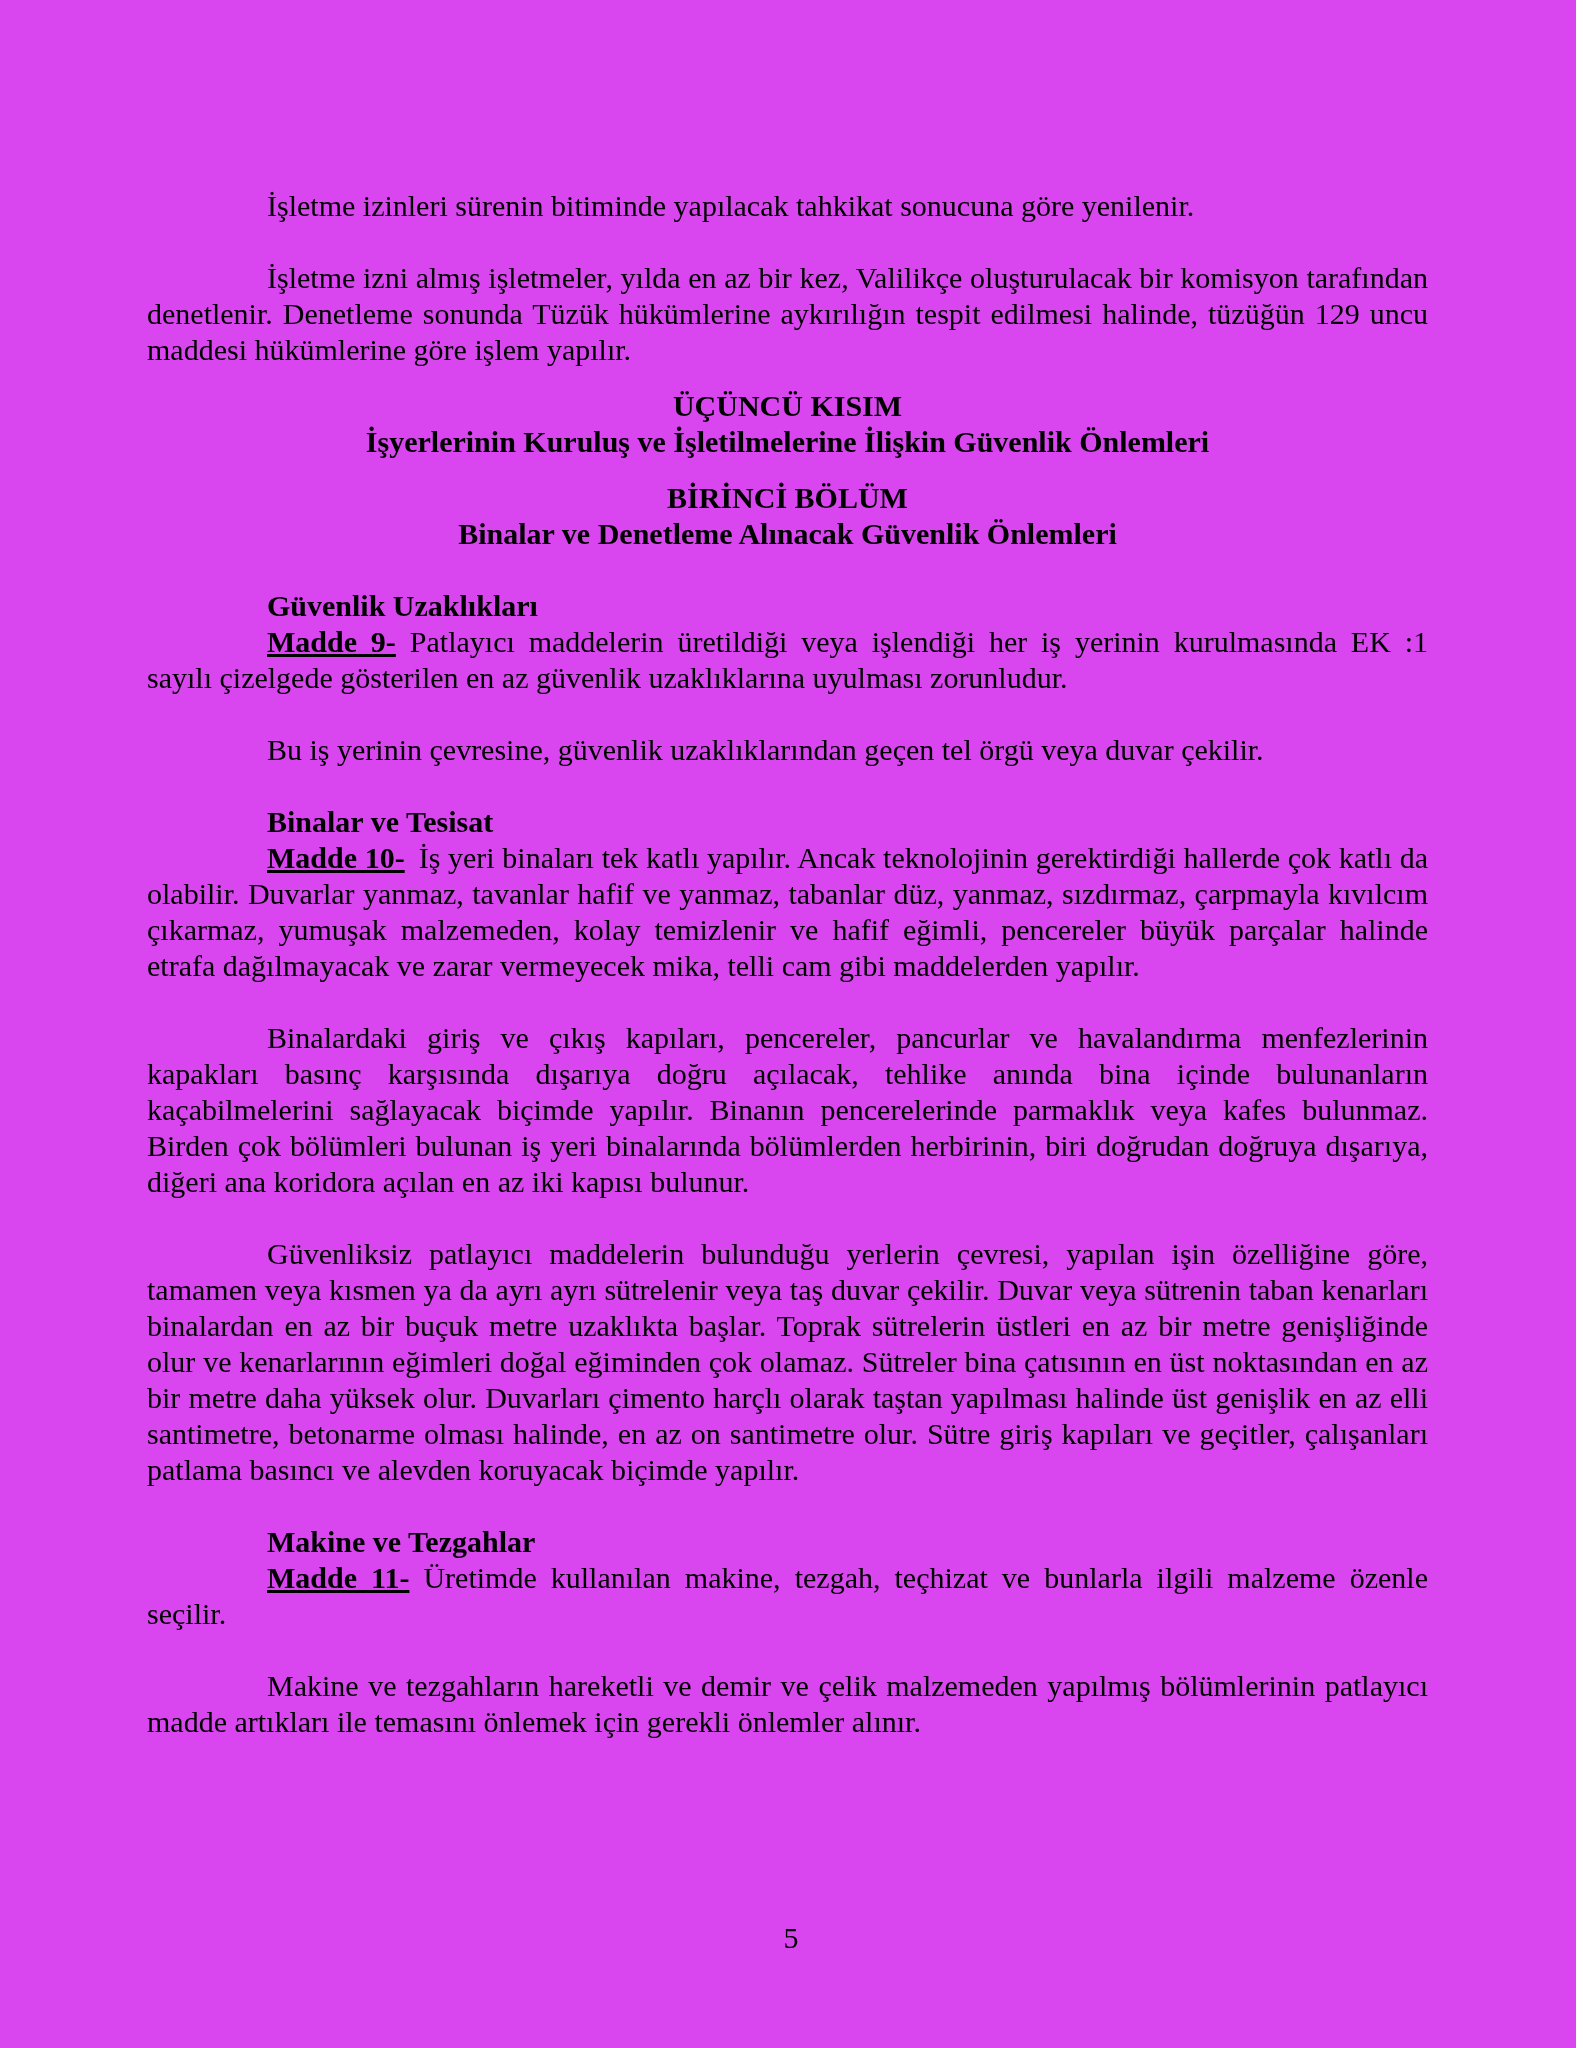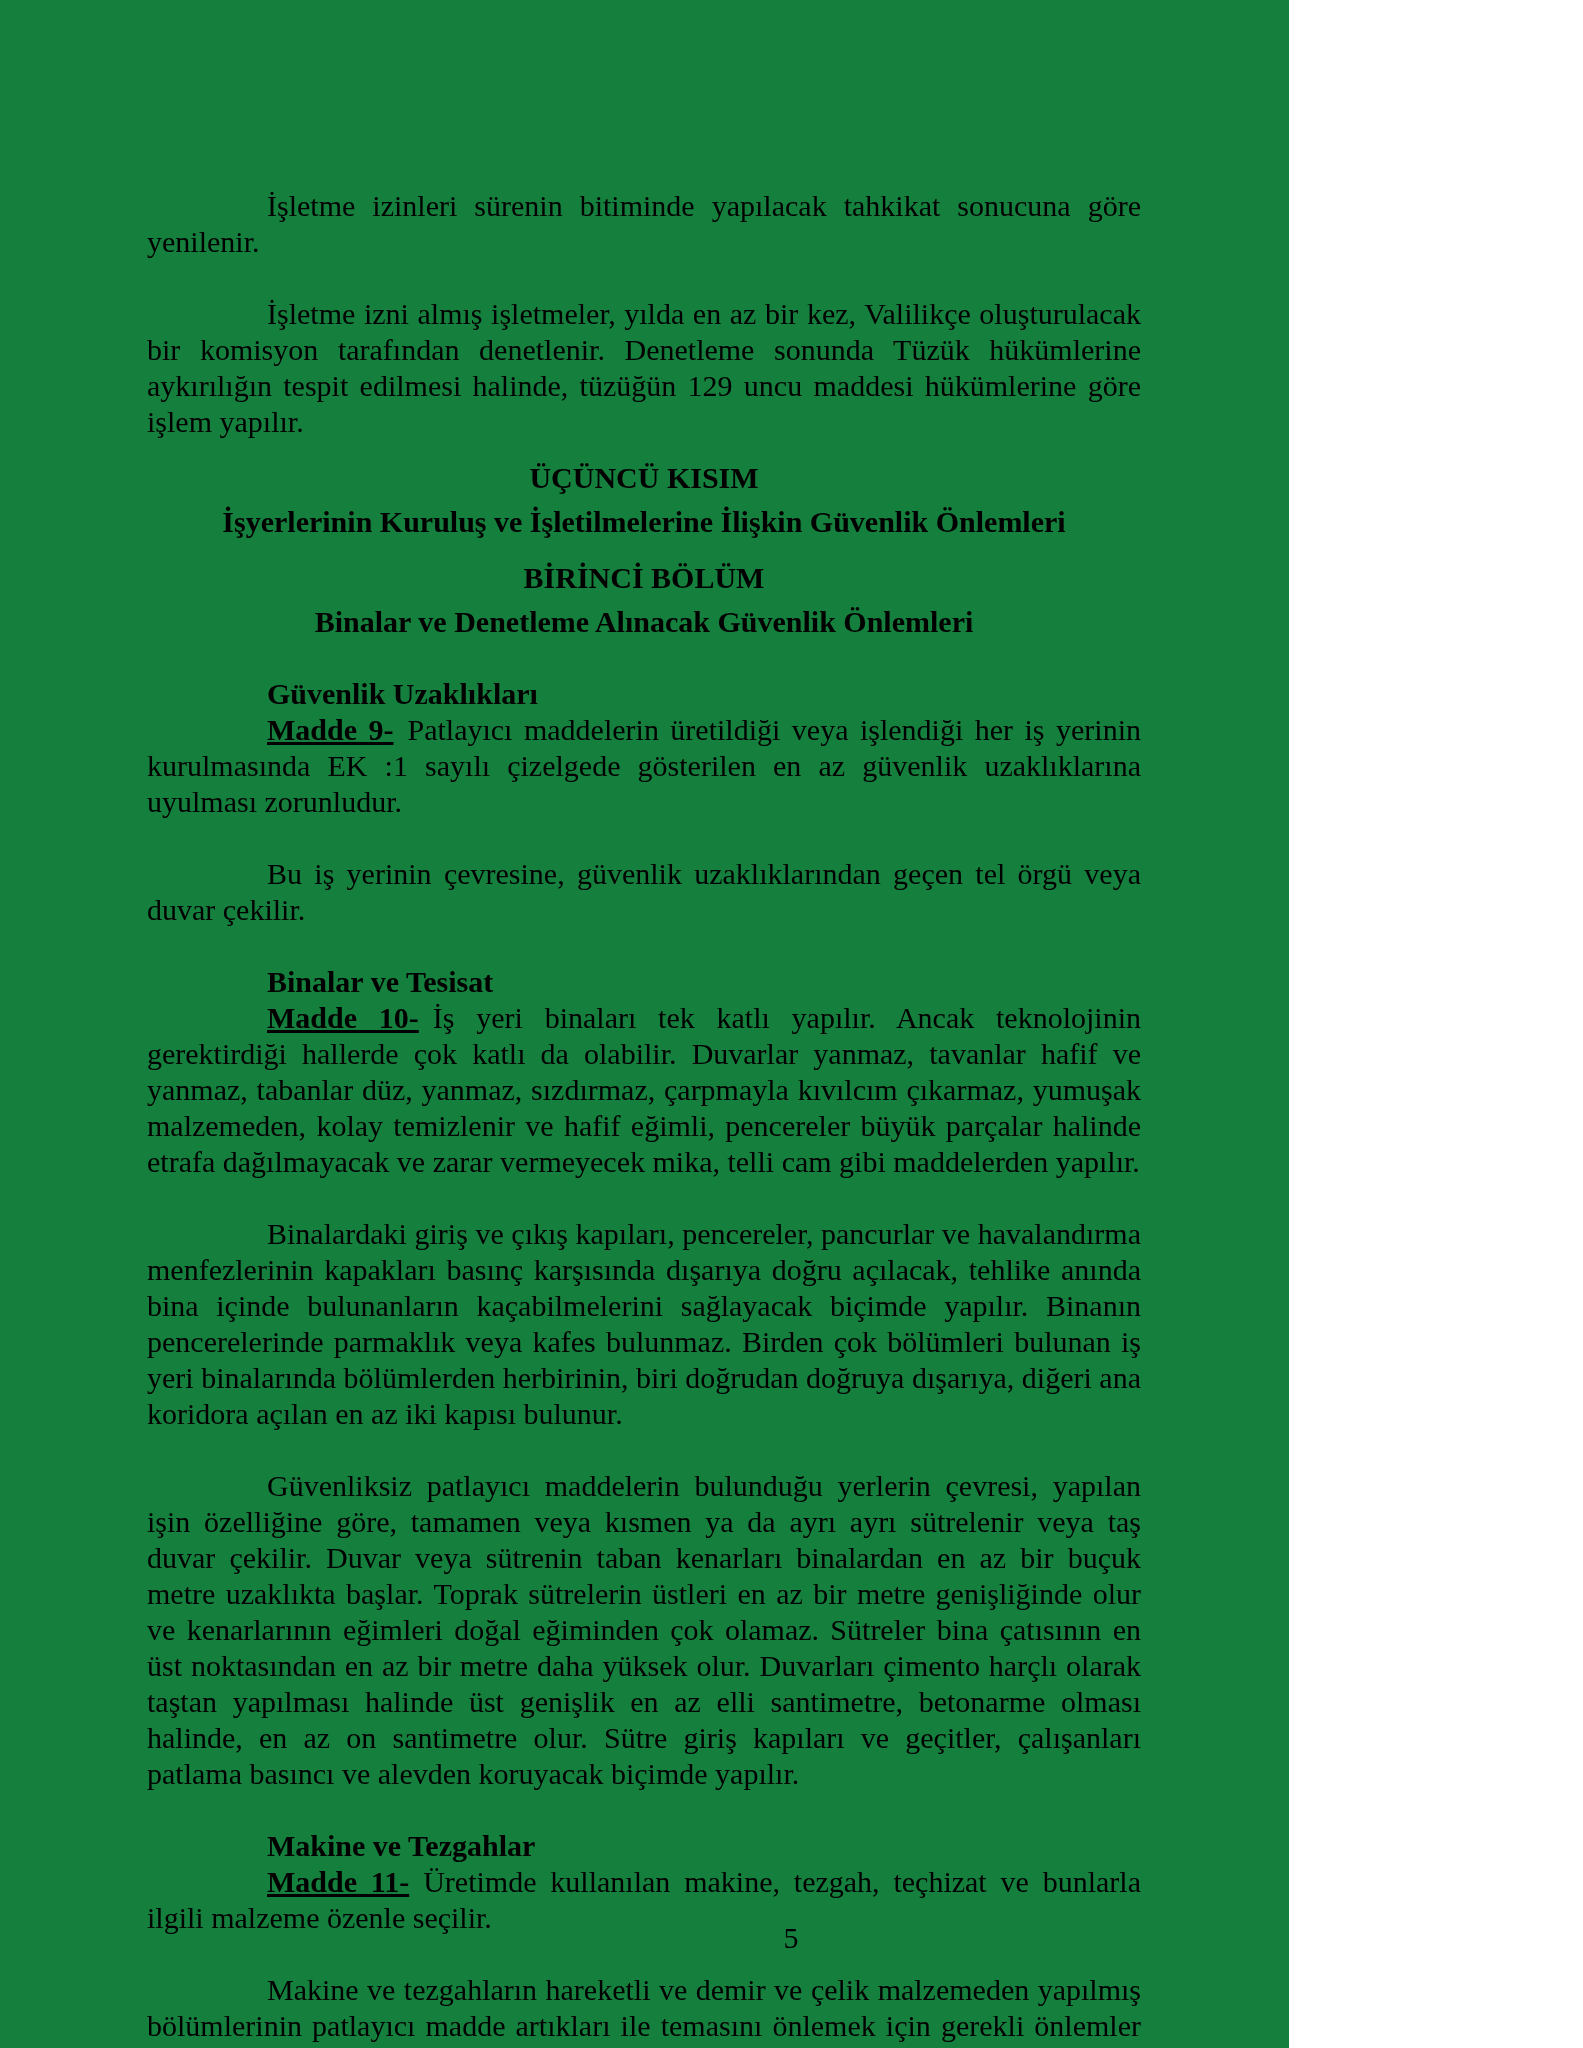--- a/index.html
+++ b/index.html
@@ -8,43 +8,43 @@
     background: #ffffff;
   }
   body {
     width: 1583px;
     height: 2048px;
     font-family: "Liberation Serif", "DejaVu Serif", serif;
     color: #000000;
   }
   .page {
     position: relative;
-    width: 1289px;
+    width: 1576px;
     height: 2048px;
-    background: #15803d;
+    background: #d946ef;
     overflow: hidden;
   }
   .content {
     padding: 152px 148px 0 147px;
   }
   .content p {
     margin: 36px 0 0 0;
     font-size: 30px;
     line-height: 36px;
     text-align: justify;
     text-indent: 120px;
   }
   .content p.heading {
     text-align: center;
     text-indent: 0;
     font-weight: bold;
     margin-top: 20px;
   }
   .content p.heading-cont {
-    margin-top: 8px;
+    margin-top: 0;
   }
   .content p.subhead {
     font-weight: bold;
     text-align: left;
   }
   .content p.madde {
     margin-top: 0;
   }
   .madde-label {
     font-weight: bold;

